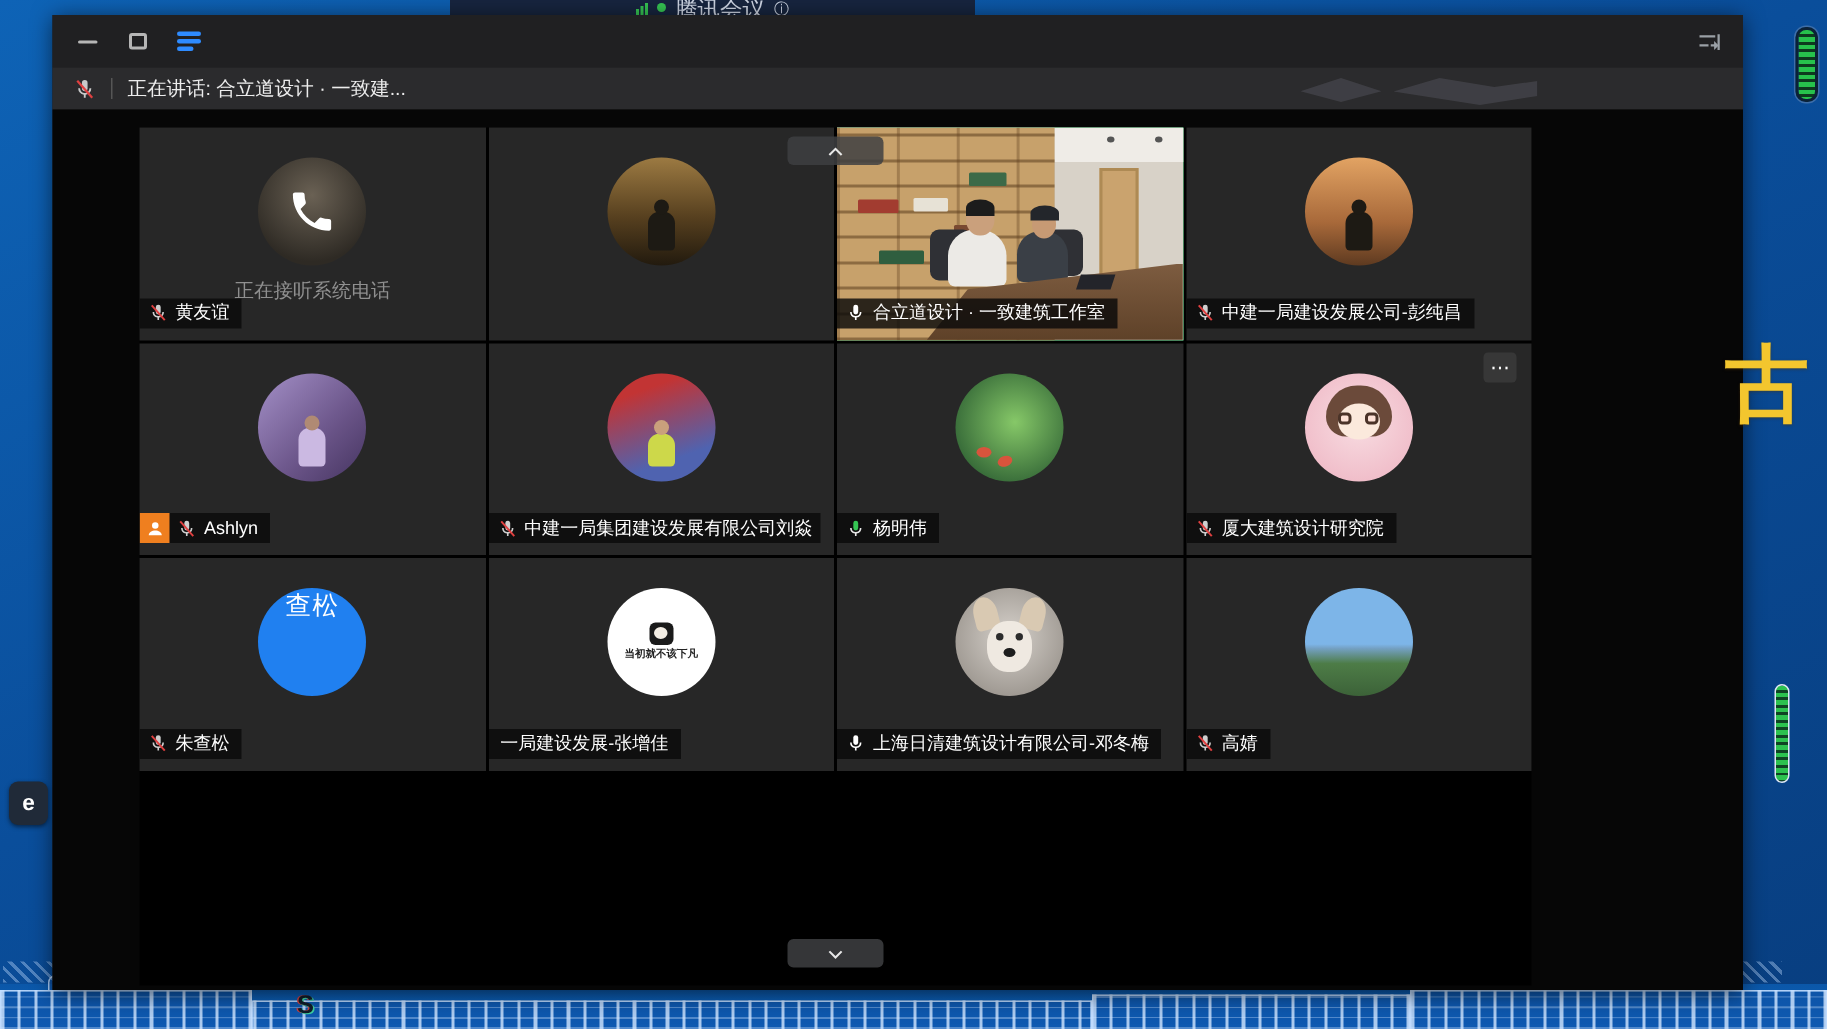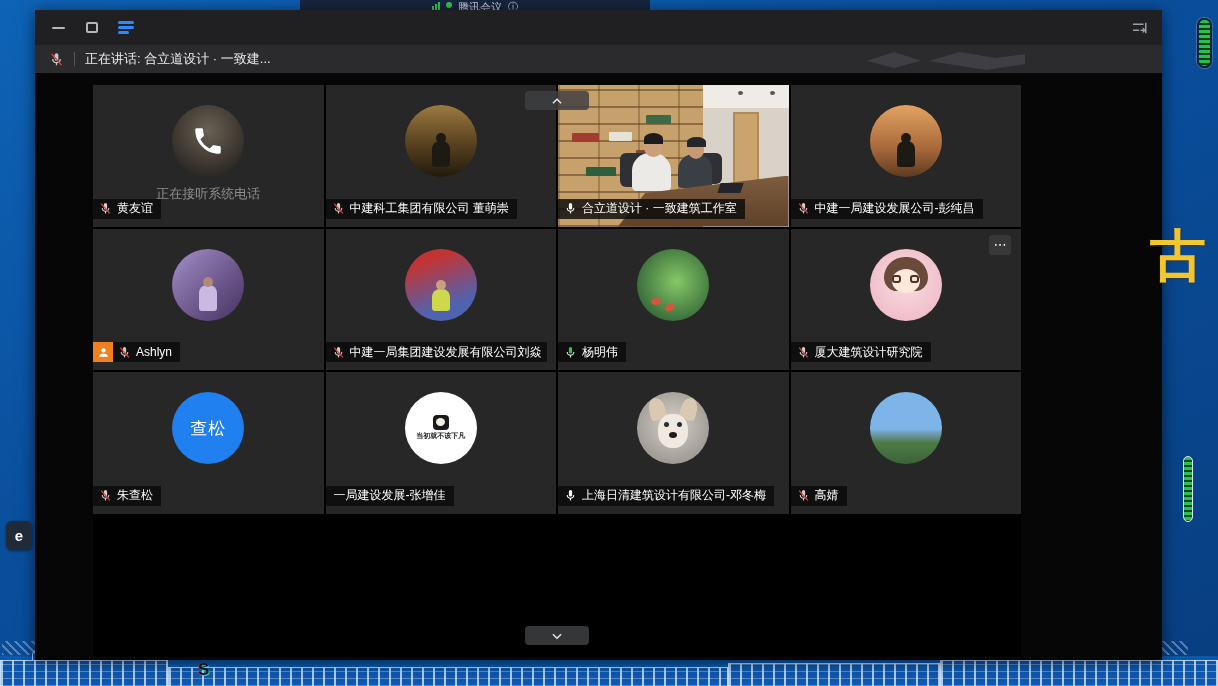--- a/index.html
+++ b/index.html
@@ -5,21 +5,21 @@
   * { margin:0; padding:0; box-sizing:border-box; }
   html,body { width:1218px; height:686px; overflow:hidden; }
   body {
     position:relative;
     font-family:"Liberation Sans","DejaVu Sans",sans-serif;
     background:linear-gradient(155deg,#0e63b6 0%,#0a4e9b 45%,#083e80 100%);
   }
   
   .top-float { position:absolute; left:300px; top:0; width:350px; height:10px;
     background:#17253f; overflow:hidden; display:flex; align-items:flex-start; justify-content:center; gap:6px; z-index:1;}
-  .top-float .txt { color:#cfd6e4; font-size:11px; line-height:14px;text-align:center; }
+  .top-float .txt { color:#cfd6e4; font-size:15px; line-height:14px;text-align:center; }
   .sig-bars { display:flex; align-items:flex-end; gap:1px; margin-top:2px; }
   .sig-bars i { display:block; width:2px; background:#35c553; }
   .sig-bars i:nth-child(1){height:4px} .sig-bars i:nth-child(2){height:6px} .sig-bars i:nth-child(3){height:8px}
   .gdot { width:6px; height:6px; border-radius:50%; background:#35c553; margin-top:2px; }
   .shield { color:#cfd6e4; font-size:10px; line-height:14px; }
 
   .battery1 { position:absolute; right:6px; top:18px; width:15px; height:50px;
     border:2px solid #0c2236; border-radius:7px;
     background:repeating-linear-gradient(180deg,#27c24c 0 3px,#0e3a1e 3px 5px);
     box-shadow:0 0 0 1px #3e6ea8; z-index:1;}
@@ -89,21 +89,21 @@
   .av-sunset-pier { background:linear-gradient(#e2a363,#a8693a 60%,#5e3a20); }
   .av-dog { background:radial-gradient(circle at 50% 55%,#e3bc80,#96703a 80%); }
   .av-purple { background:linear-gradient(135deg,#a490c8,#6a5488 60%,#453460); }
   .av-gold { background:radial-gradient(circle at 50% 45%,#f4cb62,#b5832a 80%); }
   .av-event { background:linear-gradient(160deg,#c23434 20%,#4f63b0 75%); }
   .av-plant { background:radial-gradient(circle at 55% 45%,#86c868,#2c5e32 85%); }
   .av-pink { background:radial-gradient(circle at 50% 45%,#f8dde2,#efb9c6 85%); }
   .av-gray-dog { background:radial-gradient(circle at 50% 45%,#d6d1cb,#97918a 85%); }
   .av-scenery { background:linear-gradient(#7db5e8 52%,#74a0c2 56%,#4d7c47 70%,#3c6238); }
   .av-white { background:#fff; display:flex; flex-direction:column; align-items:center; justify-content:center; gap:1px; }
-  .av-blue { background:#2080f0; display:flex; align-items:center; justify-content:center; }
+  .av-blue { background:#2080f0; display:flex; align-items:flex-start; justify-content:center; }
   .av-initials { color:#fff; font-size:17px; letter-spacing:1px; }
   .meme-face { width:16px; height:15px; background:#1a1a1a; border-radius:4px; position:relative; }
   .meme-face:before { content:""; position:absolute; left:3px; top:3px; width:9px; height:8px; background:#f3ede4; border-radius:50%; }
   .meme-text { color:#222; font-size:7px; font-weight:700; white-space:nowrap; }
   .sil { position:absolute; left:50%; transform:translateX(-50%); background:#1d1a14; }
   .sil-body { bottom:10px; width:18px; height:26px; border-radius:8px 8px 3px 3px; }
   .sil-head { bottom:34px; width:10px; height:10px; border-radius:50%; }
   .apple { position:absolute; left:50%; top:2px; transform:translateX(-50%); width:13px; height:12px;
     background:radial-gradient(circle at 35% 35%,#f0c040,#d03a2a 70%); border-radius:50% 50% 45% 45%; }
   .flower { position:absolute; width:10px; height:7px; background:#d8543c; border-radius:50%; }
@@ -287,30 +287,20 @@
             </span>
           <span>黄友谊</span>
         </div>
       </div>
 
       <div class="tile">
         <div class="avatar av-sunset-sea">
           <div class="sil sil-body"></div>
             <div class="sil sil-head"></div>
         </div>
-        <div class="nlabel">
-          <span class="mic">
-              <svg viewBox="0 0 24 24">
-                <path fill="#cfcfcf" d="M12 14a3 3 0 0 0 3-3V5a3 3 0 0 0-6 0v6a3 3 0 0 0 3 3z"></path>
-                <path fill="#cfcfcf" d="M17 11a5 5 0 0 1-10 0H5a7 7 0 0 0 6 6.92V21h2v-3.08A7 7 0 0 0 19 11h-2z"></path>
-                <line x1="4" y1="3" x2="20" y2="21" stroke="#e04040" stroke-width="2.4"></line>
-              </svg>
-            </span>
-          <span>中建科工集团有限公司 董萌崇</span>
-        </div>
       </div>
 
       <div class="tile active">
         <div class="room">
           <div class="r-ceiling"></div>
             <div class="r-light rl1"></div>
             <div class="r-light rl2"></div>
             <div class="r-light rl3"></div>
           <div class="r-shelf"></div>
           <div class="bk bk1"></div>

